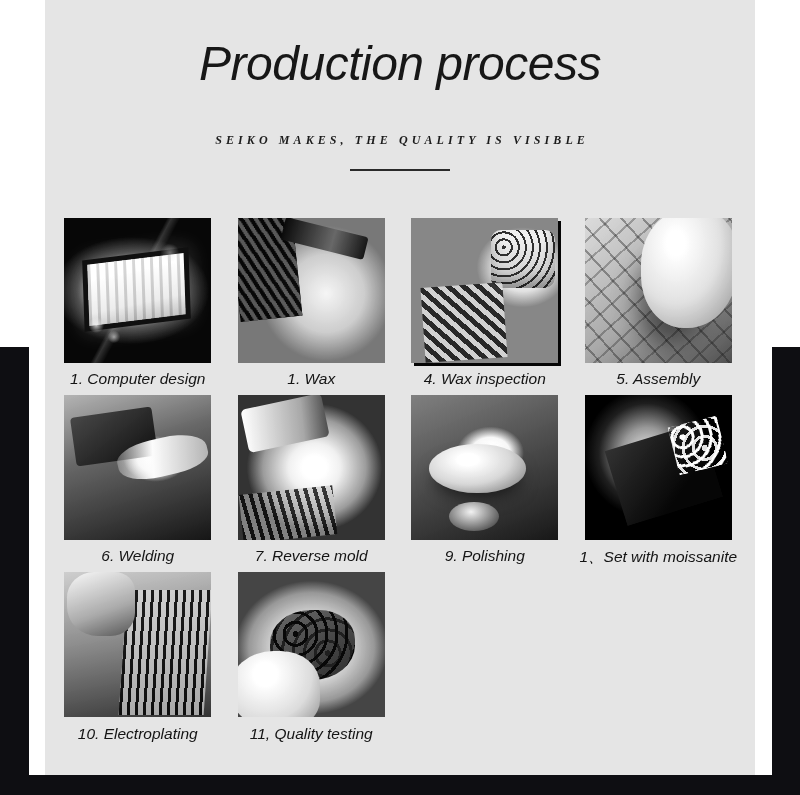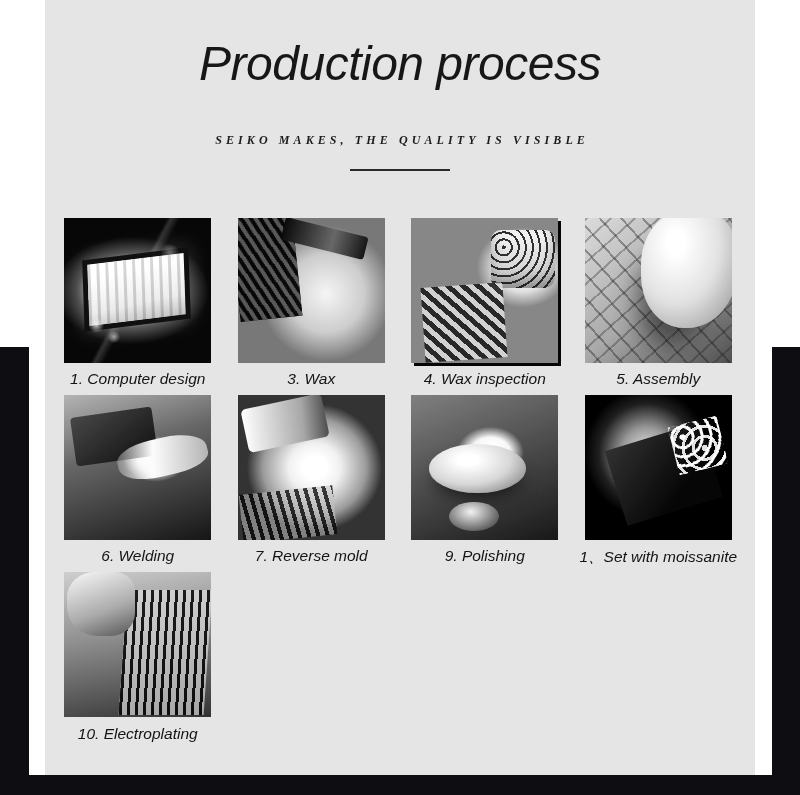--- a/index.html
+++ b/index.html
@@ -397,21 +397,21 @@
   </div>
 
   <div class="grid">
 
     <div class="cell row-1">
       <div class="photo ph1"></div>
       <div class="cell-label">1. Computer design</div>
     </div>
     <div class="cell row-1">
       <div class="photo ph3"></div>
-      <div class="cell-label">3. Wax</div>
+      <div class="cell-label">1. Wax</div>
     </div>
     <div class="cell row-1">
       <div class="photo ph4 framed"></div>
       <div class="cell-label">4. Wax inspection</div>
     </div>
 
     <div class="cell row-2">
       <div class="photo ph5"></div>
       <div class="cell-label">5. Assembly</div>
     </div>
@@ -429,15 +429,19 @@
     </div>
 
     <div class="cell row-3">
       <div class="photo ph9"></div>
       <div class="cell-label">1、Set with moissanite</div>
     </div>
     <div class="cell row-3">
       <div class="photo ph10"></div>
       <div class="cell-label">10. Electroplating</div>
     </div>
+    <div class="cell row-3">
+      <div class="photo ph11"></div>
+      <div class="cell-label">11, Quality testing</div>
+    </div>
 
   </div>
 </div>
 
 </body></html>

